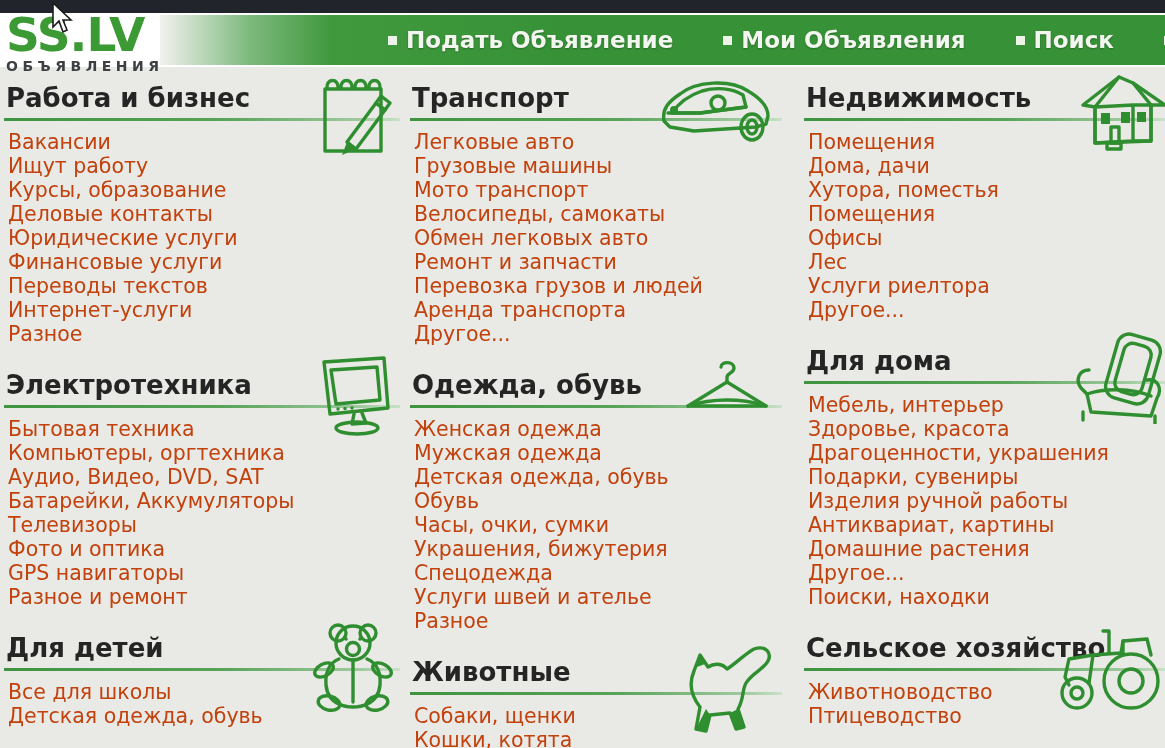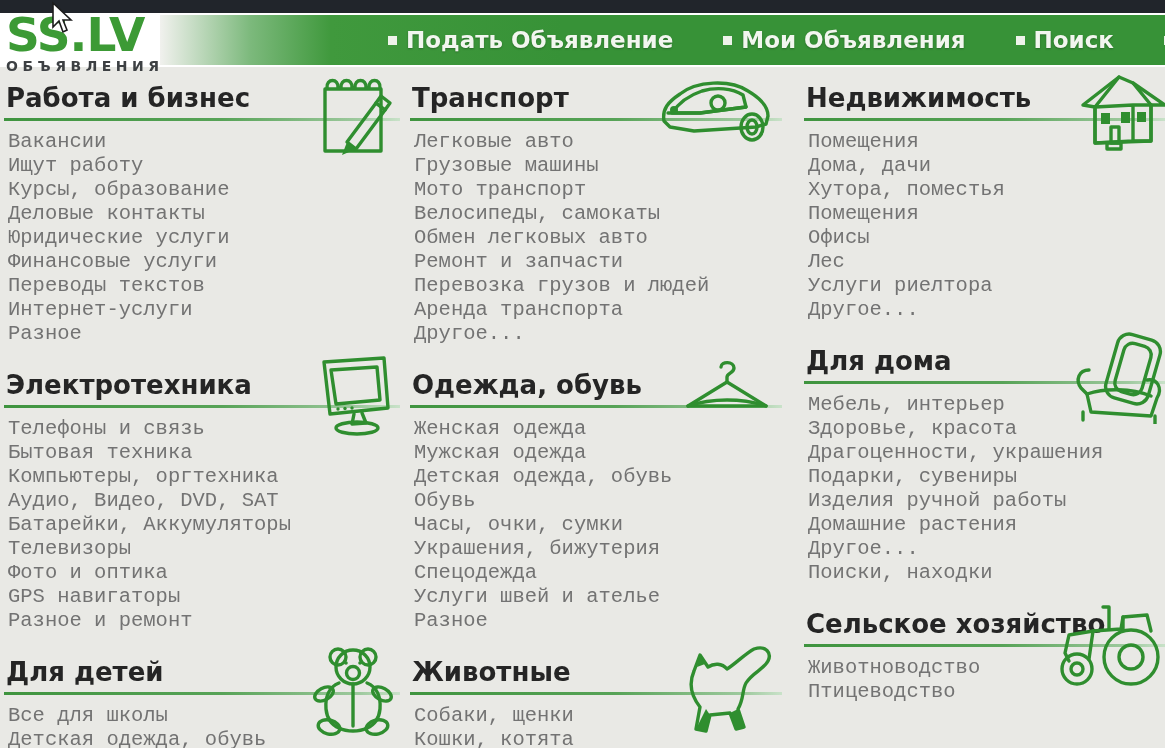--- a/index.html
+++ b/index.html
@@ -41,21 +41,21 @@
     font-size:26px; font-weight:bold; color:#252525; cursor:pointer; display:inline-block;
     padding-left:2px;
   }
   .sec-line { height:3px; margin-top:5px;
     background:linear-gradient(to right,#3f943f 0%, #57a357 55%, #9fca9f 90%, #c9e2c9 100%);
   }
   .sec-icon { position:absolute; right:6px; top:-14px; pointer-events:none; }
   .col:nth-child(3) .sec-icon { right:-4px; }
   .sec ul { list-style:none; margin-top:9px; padding-left:4px; }
   .sec li {
-    font-size:20.5px; color:#737373; line-height:24px; cursor:pointer;font-family:Liberation Mono, monospace;
+    font-size:20.5px; color:#c2410c; line-height:24px; cursor:pointer;
   }
   svg.ic { stroke:#2f8e2f; fill:none; stroke-width:3.4; stroke-linecap:round; stroke-linejoin:round; }
   svg.ic .fill { fill:#2f8e2f; stroke:none; }
 </style>
 </head>
 <body>
 
 <div class="top-bar"></div>
 
 <span class="cursor">
@@ -109,21 +109,20 @@
         </ul></section>
       <section class="sec"><h2 class="sec-title">Электротехника</h2><span class="sec-icon"><svg class="ic" width="84" height="82" viewBox="0 0 84 82">
     <path d="M14 6 L74 2 L78 52 L20 58 Z"></path>
     <path d="M21 14 L67 11 L70 44 L26 48 Z"></path>
     <circle class="fill" cx="28" cy="53" r="1.7"></circle>
             <circle class="fill" cx="35" cy="52.5" r="1.7"></circle>
             <circle class="fill" cx="42" cy="52" r="1.7"></circle>
     <path d="M44 58 L42 68 L56 67 L52 57"></path>
     <ellipse cx="47" cy="72" rx="21" ry="6"></ellipse>
           </svg></span><div class="sec-line"></div><ul>
-          <li>Телефоны и связь</li>
           <li>Бытовая техника</li>
           <li>Компьютеры, оргтехника</li>
           <li>Аудио, Видео, DVD, SAT</li>
           <li>Батарейки, Аккумуляторы</li>
           <li>Телевизоры</li>
           <li>Фото и оптика</li>
           <li>GPS навигаторы</li>
           <li>Разное и ремонт</li>
         </ul></section>
       <section class="sec"><h2 class="sec-title">Для детей</h2><span class="sec-icon"><svg class="ic" width="82" height="98" viewBox="0 0 82 98">
@@ -214,20 +213,21 @@
     <rect x="50" y="12" width="28" height="50" rx="9" transform="rotate(16 64 37)"></rect>
     <path d="M20 38 c-10 0 -14 10 -8 18 l6 6 l4 18 l60 4 l6-18 c6-10 0-20 -10-18"></path>
     <path d="M18 62 c18-6 44-6 64 2"></path>
     <path d="M14 80 v8 m72 -4 v8"></path>
           </svg></span><div class="sec-line"></div><ul>
           <li>Мебель, интерьер</li>
           <li>Здоровье, красота</li>
           <li>Драгоценности, украшения</li>
           <li>Подарки, сувениры</li>
           <li>Изделия ручной работы</li>
+          <li>Антиквариат, картины</li>
           <li>Домашние растения</li>
           <li>Другое...</li>
           <li>Поиски, находки</li>
         </ul></section>
       <section class="sec"><h2 class="sec-title">Сельское хозяйство</h2><span class="sec-icon"><svg class="ic" width="110" height="96" viewBox="0 0 110 96">
     <circle cx="72" cy="62" r="27"></circle>
     <circle cx="72" cy="62" r="12"></circle>
     <circle cx="18" cy="74" r="15"></circle>
     <circle cx="18" cy="74" r="6"></circle>
     <path d="M30 64 L34 36 L62 34 L64 22 L88 20 L92 36"></path>

